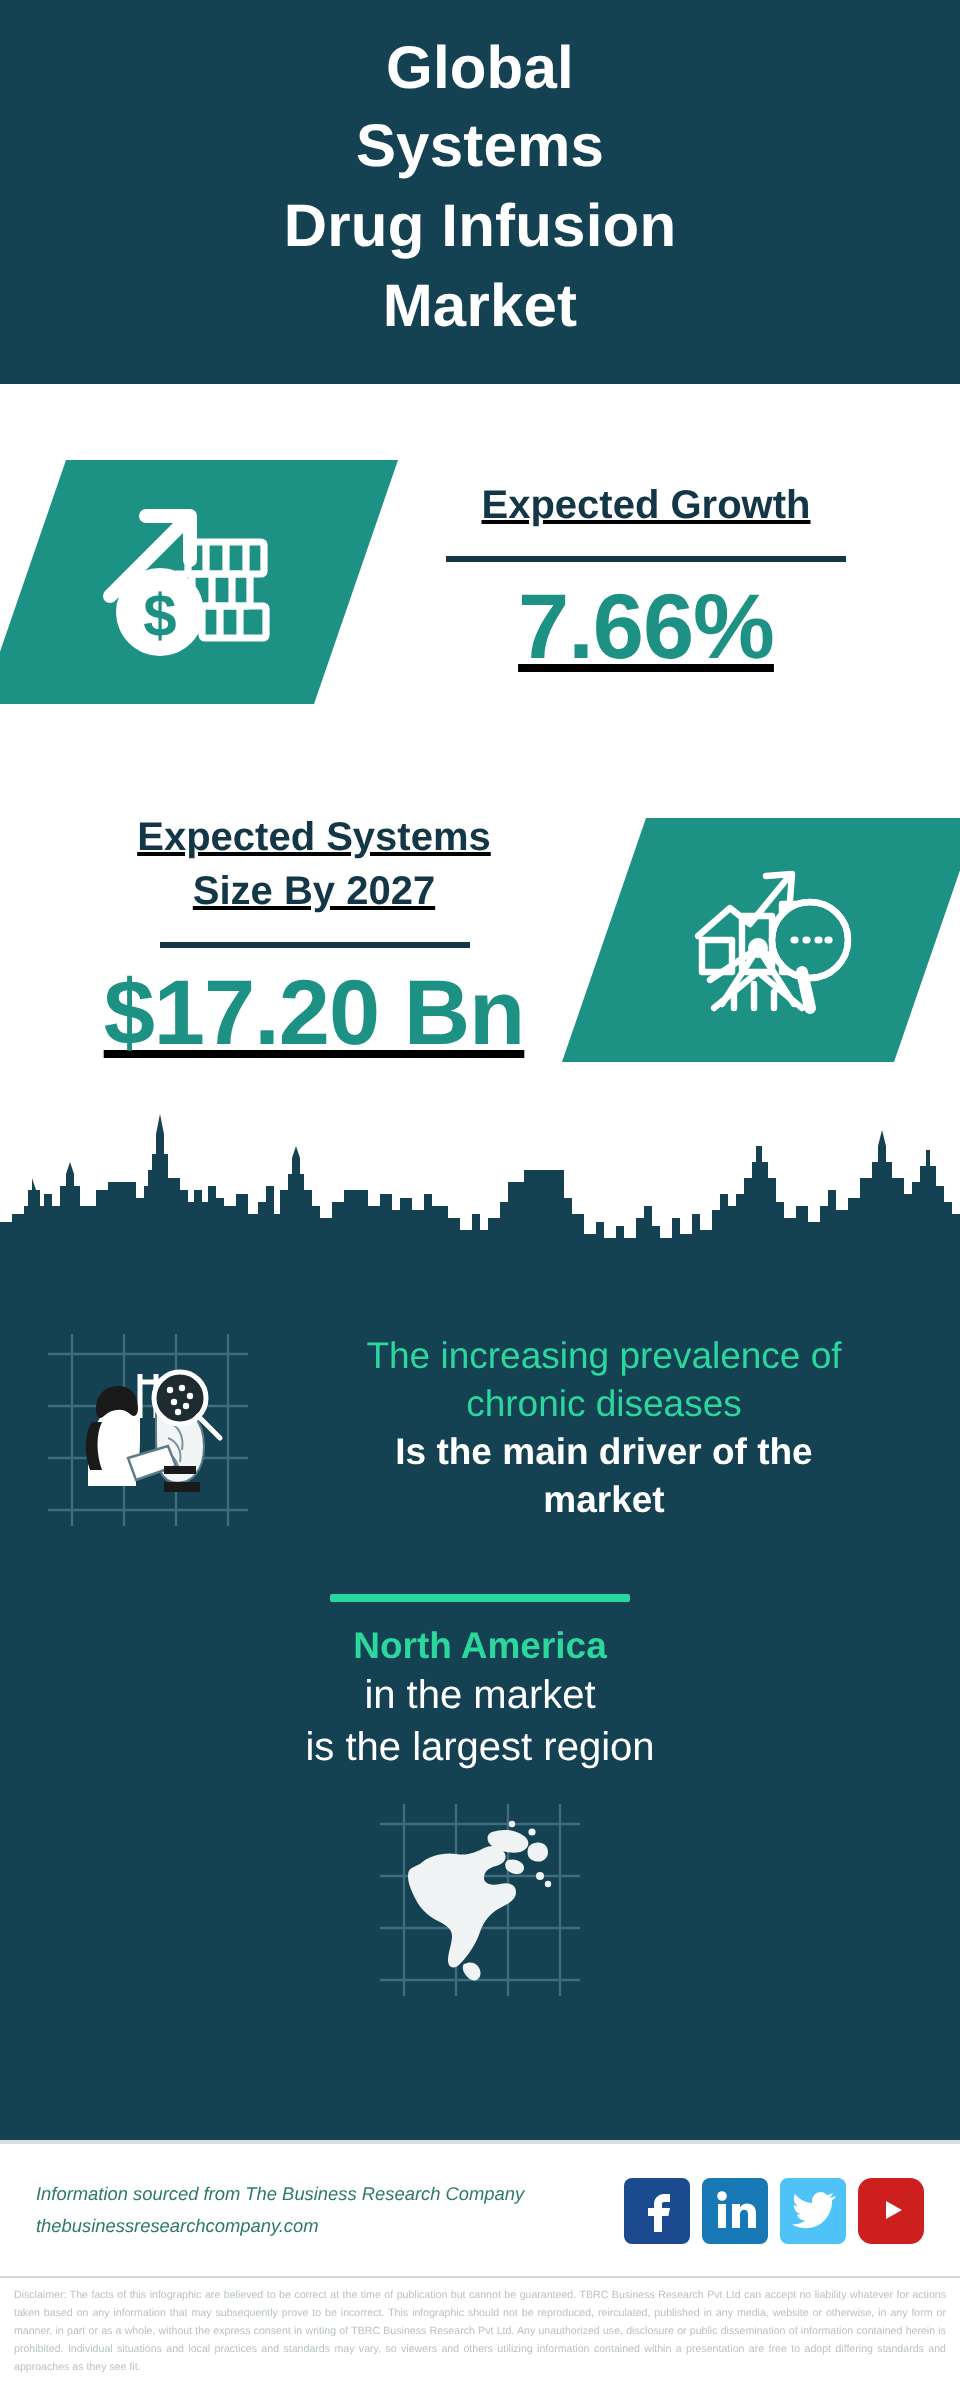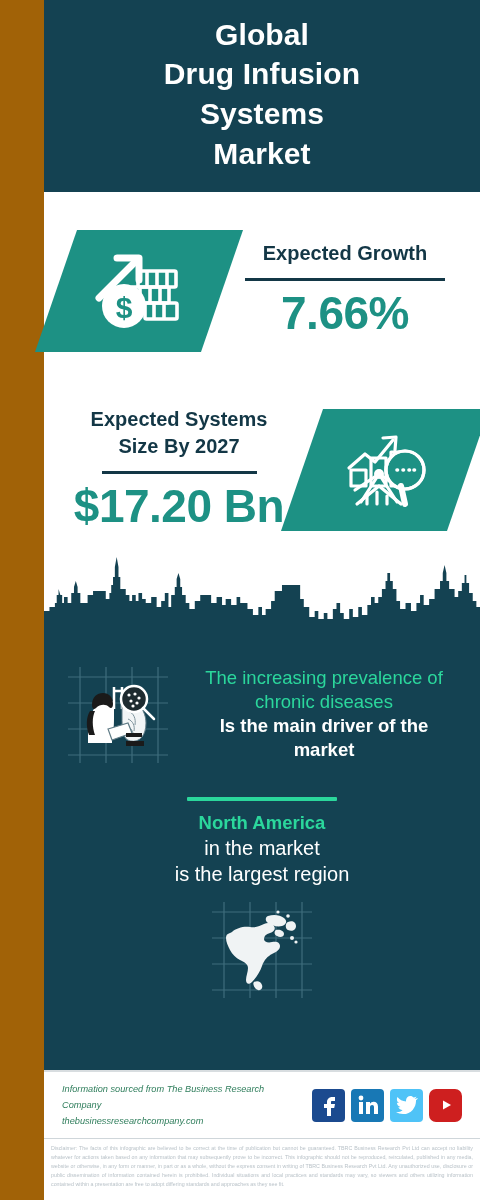--- a/index.html
+++ b/index.html
@@ -13,21 +13,20 @@
     position: relative;
   }
 
   .infographic {
     width: 480px;
     height: 1200px;
     position: relative;
     display: flex;
     flex-direction: column;
     background: #a16207;
-    padding-left: 44px;
   }
 
   
   .header {
     background: #144252;
     height: 192px;
     display: flex;
     flex-direction: column;
     align-items: center;
     justify-content: center;
@@ -76,20 +75,21 @@
   }
   .paragram svg { position: relative; z-index: 2; }
 
   .stat-text {
     flex: 1;
     display: flex;
     flex-direction: column;
     align-items: center;
     justify-content: space-between;
     padding: 0 6px;
+    text-decoration: underline;
   }
   .stat-label {
     color: #133746;
     font-size: 20px;
     font-weight: bold;
     line-height: 1.36;
     text-align: center;
   }
   .stat-rule {
     width: 200px;
@@ -219,22 +219,22 @@
   }
 </style>
 </head>
 <body>
 
 <div class="infographic">
 
   <div class="header">
     <div class="header-title">
       <span class="header-line">Global</span>
+      <span class="header-line">Systems</span>
       <span class="header-line">Drug Infusion</span>
-      <span class="header-line">Systems</span>
       <span class="header-line">Market</span>
     </div>
   </div>
 
   <div class="stats">
 
     <div class="stat-row first">
       <div class="paragram">
         <div class="shape"></div>
         <svg width="96" height="86" viewBox="0 0 96 86" fill="none">

